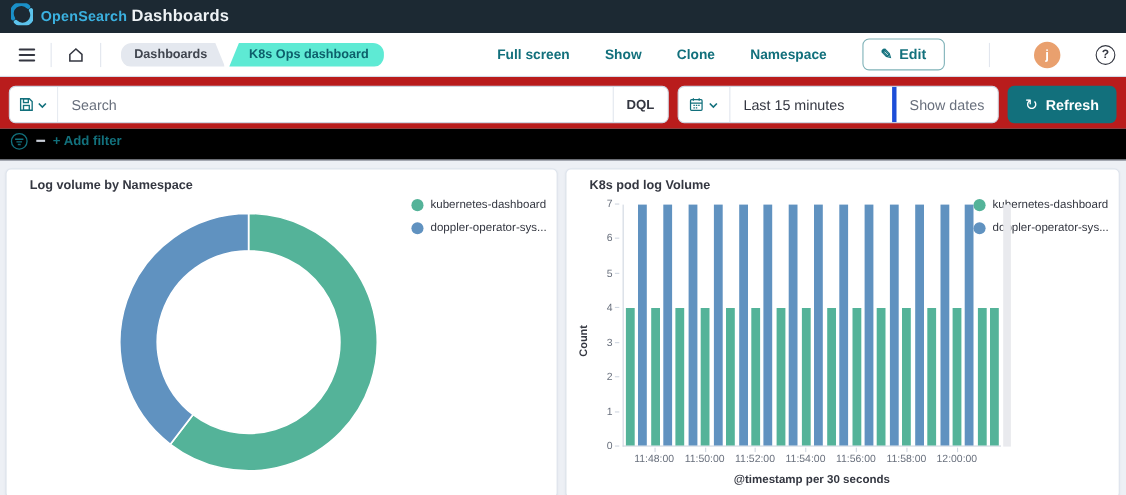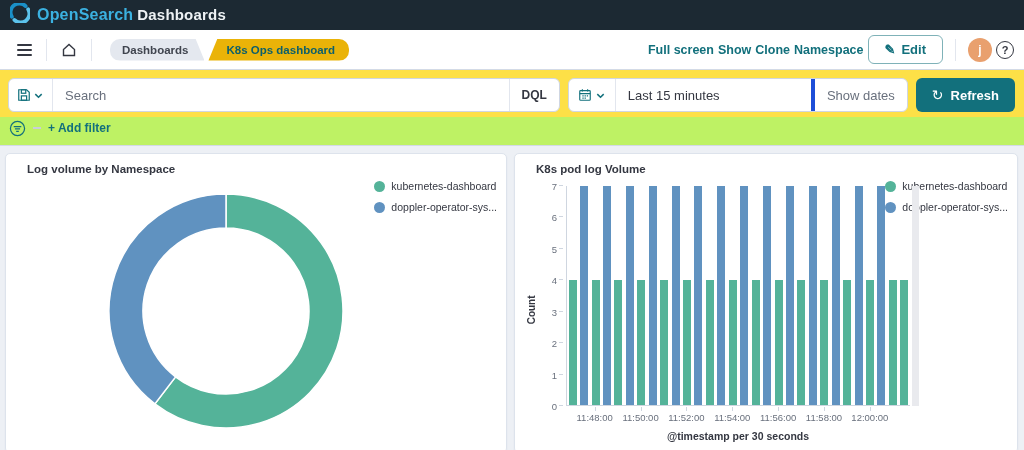--- a/index.html
+++ b/index.html
@@ -2,60 +2,60 @@
 <html><head>
 <meta charset="utf-8">
 <style>
   * { box-sizing: border-box; margin: 0; padding: 0; }
   html,body { width:1024px; height:450px; overflow:hidden; }
   body { font-family:"Liberation Sans", sans-serif; background:#edf0f5; color:#343741; }
 
   
   .topbar { height:30px; background:#1c2933; display:flex; align-items:center; padding:0 10px; }
   .brand { display:flex; align-items:center; gap:7px; }
-  .brand-primary { color:#3bb1e0; font-weight:bold; font-size:16px; letter-spacing:.2px; }
+  .brand-primary { color:#3bb1e0; font-weight:bold; font-size:13px; letter-spacing:.2px; }
   .brand-secondary { color:#eef2f5; font-weight:bold; font-size:15px; margin-left:4px; letter-spacing:.2px; }
 
   
   .navbar { height:40px; background:#fff; border-bottom:1px solid #d3dae6; display:flex; align-items:center; padding:0 10px; }
   .icon-btn { background:none; border:none; width:28px; height:28px; display:flex; align-items:center; justify-content:center; cursor:pointer; color:#343741; }
   .vdiv { width:1px; height:22px; background:#e2e6ee; margin:0 8px; }
   .burger { display:flex; flex-direction:column; gap:3px; }
   .burger span { display:block; width:15px; height:2px; background:#343741; border-radius:1px; }
   .crumbs { display:flex; align-items:center; margin-left:10px; gap:4px; }
   .crumb { font-size:11.5px; font-weight:600; padding:5px 16px 5px 12px; background:#e4e8ef; color:#40454f;
            clip-path:polygon(0 0, calc(100% - 9px) 0, 100% 100%, 0 100%); border-radius:10px 0 0 10px; }
-  .crumb.active { background:#eab308; color:#0d5f6b; clip-path:polygon(9px 0, 100% 0, 100% 100%, 0 100%); border-radius:0 10px 10px 0; padding:5px 14px 5px 18px; }
-  .nav-right { margin-left:auto; display:flex; align-items:center; gap:4px; }
+  .crumb.active { background:#5eead4; color:#0d5f6b; clip-path:polygon(9px 0, 100% 0, 100% 100%, 0 100%); border-radius:0 10px 10px 0; padding:5px 14px 5px 18px; }
+  .nav-right { margin-left:auto; display:flex; align-items:center; gap:32px; }
   .nav-link { background:none; border:none; color:#12707c; font-size:12.5px; font-weight:600; cursor:pointer; font-family:inherit; }
   .edit-btn { display:flex; align-items:center; gap:6px; border:1px solid #7fb2b8; background:#fff; color:#12707c;
               font-size:13px; font-weight:600; padding:6px 16px; border-radius:6px; cursor:pointer; font-family:inherit; }
   .pencil { font-size:13px; color:#12707c; }
   .avatar { width:24px; height:24px; border-radius:50%; background:#e9a06e; color:#fff; font-size:12px; font-weight:600;
             display:flex; align-items:center; justify-content:center; cursor:pointer; border:none; font-family:inherit; }
   .help-btn { width:18px; height:18px; border-radius:50%; border:1.5px solid #343741; background:none; color:#343741;
               font-size:11px; font-weight:600; display:flex; align-items:center; justify-content:center; cursor:pointer; font-family:inherit; }
 
   
-  .querybar { background:#fde047; padding:8px 9px 5px 8px; display:flex; gap:8px; align-items:center; }
+  .querybar { background:#b91c1c; padding:8px 9px 5px 8px; display:flex; gap:8px; align-items:center; }
   .query-box { flex:1; display:flex; align-items:stretch; border:1px solid #cfd6e2; border-radius:6px; height:34px; background:#fff; overflow:hidden; }
   .save-cell { display:flex; align-items:center; gap:2px; padding:0 8px; border-right:1px solid #e2e6ee; background:none; border-top:none; border-bottom:none; border-left:none; cursor:pointer; color:#12707c; }
   .search-input { flex:1; border:none; outline:none; padding:0 12px; font-size:13px; color:#343741; font-family:inherit; }
   .search-input::placeholder { color:#69707d; }
   .dql-btn { border:none; border-left:1px solid #e2e6ee; background:none; font-size:12px; font-weight:700; color:#343741; padding:0 12px; cursor:pointer; font-family:inherit; }
-  .date-box { display:flex; align-items:center; border:1px solid #cfd6e2; border-radius:6px; height:34px; width:340px; background:#fff; }
+  .date-box { display:flex; align-items:center; border:1px solid #cfd6e2; border-radius:6px; height:34px; width:292px; background:#fff; }
   .cal-cell { display:flex; align-items:center; gap:3px; padding:0 9px; height:100%; border:none; border-right:1px solid #e2e6ee; background:none; cursor:pointer; color:#12707c; }
   .time-range { font-size:13px; color:#343741; padding:0 12px; flex:1; }
   .show-dates { border:none; border-left:4px solid #1d4ed8; background:none; color:#69707d; font-size:13px; padding:0 12px; height:100%; cursor:pointer; font-family:inherit; }
   .refresh-btn { display:flex; align-items:center; gap:7px; background:#12707c; color:#fff; border:none; border-radius:6px;
                  height:34px; padding:0 16px; font-size:13px; font-weight:700; cursor:pointer; font-family:inherit; }
   .refresh-glyph { font-size:14px; font-weight:400; }
 
   
-  .filterbar { background:#bef264; border-bottom:1px solid #d3dae6; padding:2px 8px 8px 8px; display:flex; align-items:center; gap:7px; }
+  .filterbar { background:#000000; border-bottom:1px solid #d3dae6; padding:2px 8px 8px 8px; display:flex; align-items:center; gap:7px; }
   .dash { width:8px; height:2px; background:#c9ced8; }
   .add-filter { border:none; background:none; color:#12707c; font-size:12px; font-weight:600; cursor:pointer; font-family:inherit; }
 
   
   .content { padding:7px 6px 0 5px; display:flex; gap:7px; }
   .panel { background:#fff; border:1px solid #dde3ec; border-radius:5px; box-shadow:0 1px 2px rgba(40,50,70,.05); position:relative; height:300px; }
   .panel-donut { width:502px; }
   .panel-bars  { width:504px; }
   .panel-title { position:absolute; top:9px; left:21px; font-size:11.5px; font-weight:700; color:#343741; }
   .legend { position:absolute; top:26px; right:9px; display:flex; flex-direction:column; gap:9px; }

